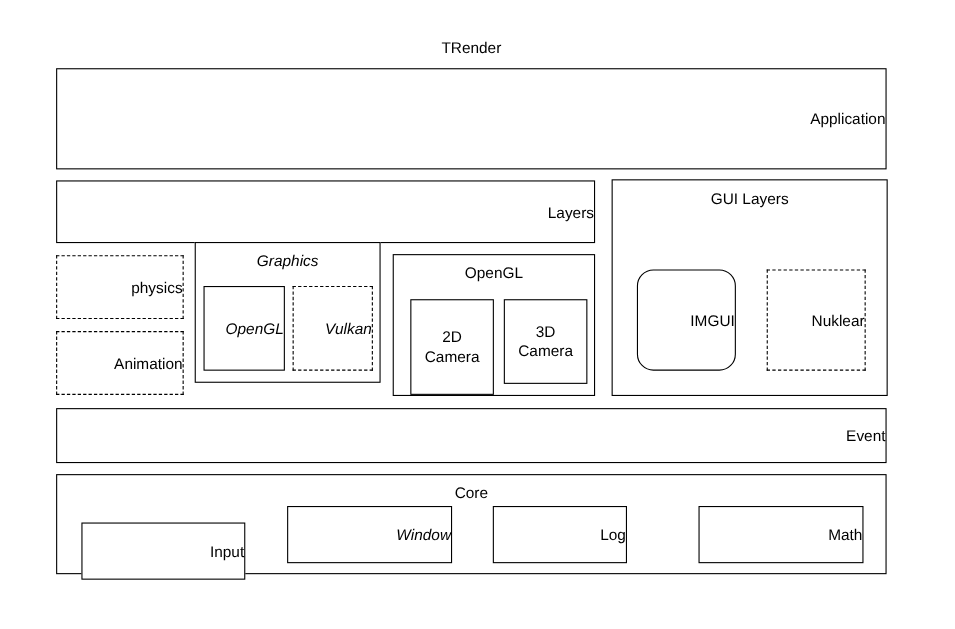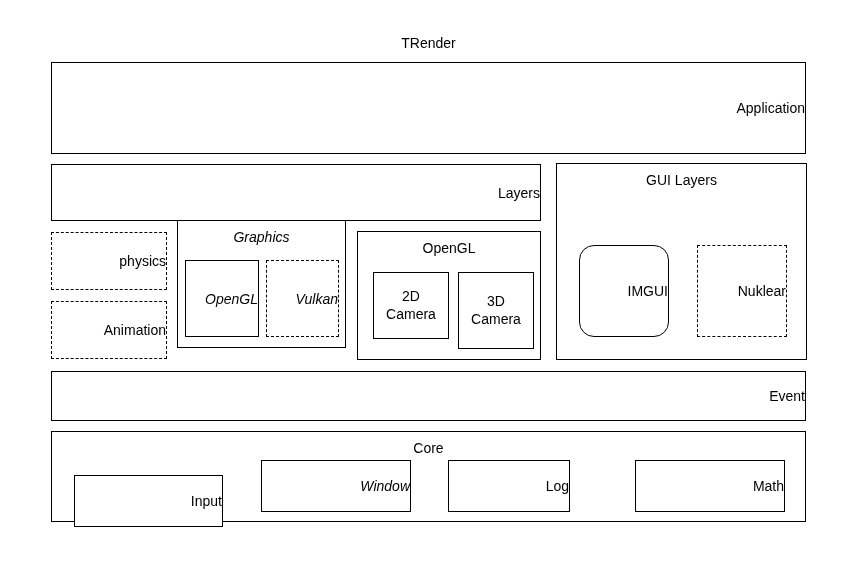--- a/index.html
+++ b/index.html
@@ -55,21 +55,21 @@
   .layers      { left: 51px;  top: 164px; width: 490px; height: 57px; }
   .gui-layers  { left: 556px; top: 163px; width: 251px; height: 197px; }
   .imgui       { left: 22px;  top: 81px;  width: 90px;  height: 92px; border-radius: 15px; }
   .nuklear     { left: 140px; top: 81px;  width: 90px;  height: 92px; }
   .physics     { left: 51px;  top: 232px; width: 116px; height: 58px; }
   .animation   { left: 51px;  top: 301px; width: 116px; height: 58px; }
   .graphics    { left: 177px; top: 220px; width: 169px; height: 128px; font-style: italic; }
   .opengl      { left: 7px;   top: 39px;  width: 74px;  height: 77px; }
   .vulkan      { left: 88px;  top: 39px;  width: 73px;  height: 77px; }
   .camera      { left: 357px; top: 231px; width: 184px; height: 129px; }
-  .camera-2d   { left: 15px;  top: 40px;  width: 76px;  height: 67px; }
+  .camera-2d   { left: 15px;  top: 40px;  width: 76px;  height: 87px; }
   .camera-3d   { left: 100px; top: 40px;  width: 76px;  height: 77px; }
   .event       { left: 51px;  top: 371px; width: 755px; height: 50px; }
   .core        { left: 51px;  top: 431px; width: 755px; height: 91px; }
   .input-box   { left: 22px;  top: 43px;  width: 149px; height: 52px; }
   .window-box  { left: 209px; top: 28px;  width: 150px; height: 52px; font-style: italic; }
   .log-box     { left: 396px; top: 28px;  width: 122px; height: 52px; }
   .math-box    { left: 583px; top: 28px;  width: 150px; height: 52px; }
   .container-label { top: 8px; }
 </style>
 </head>

